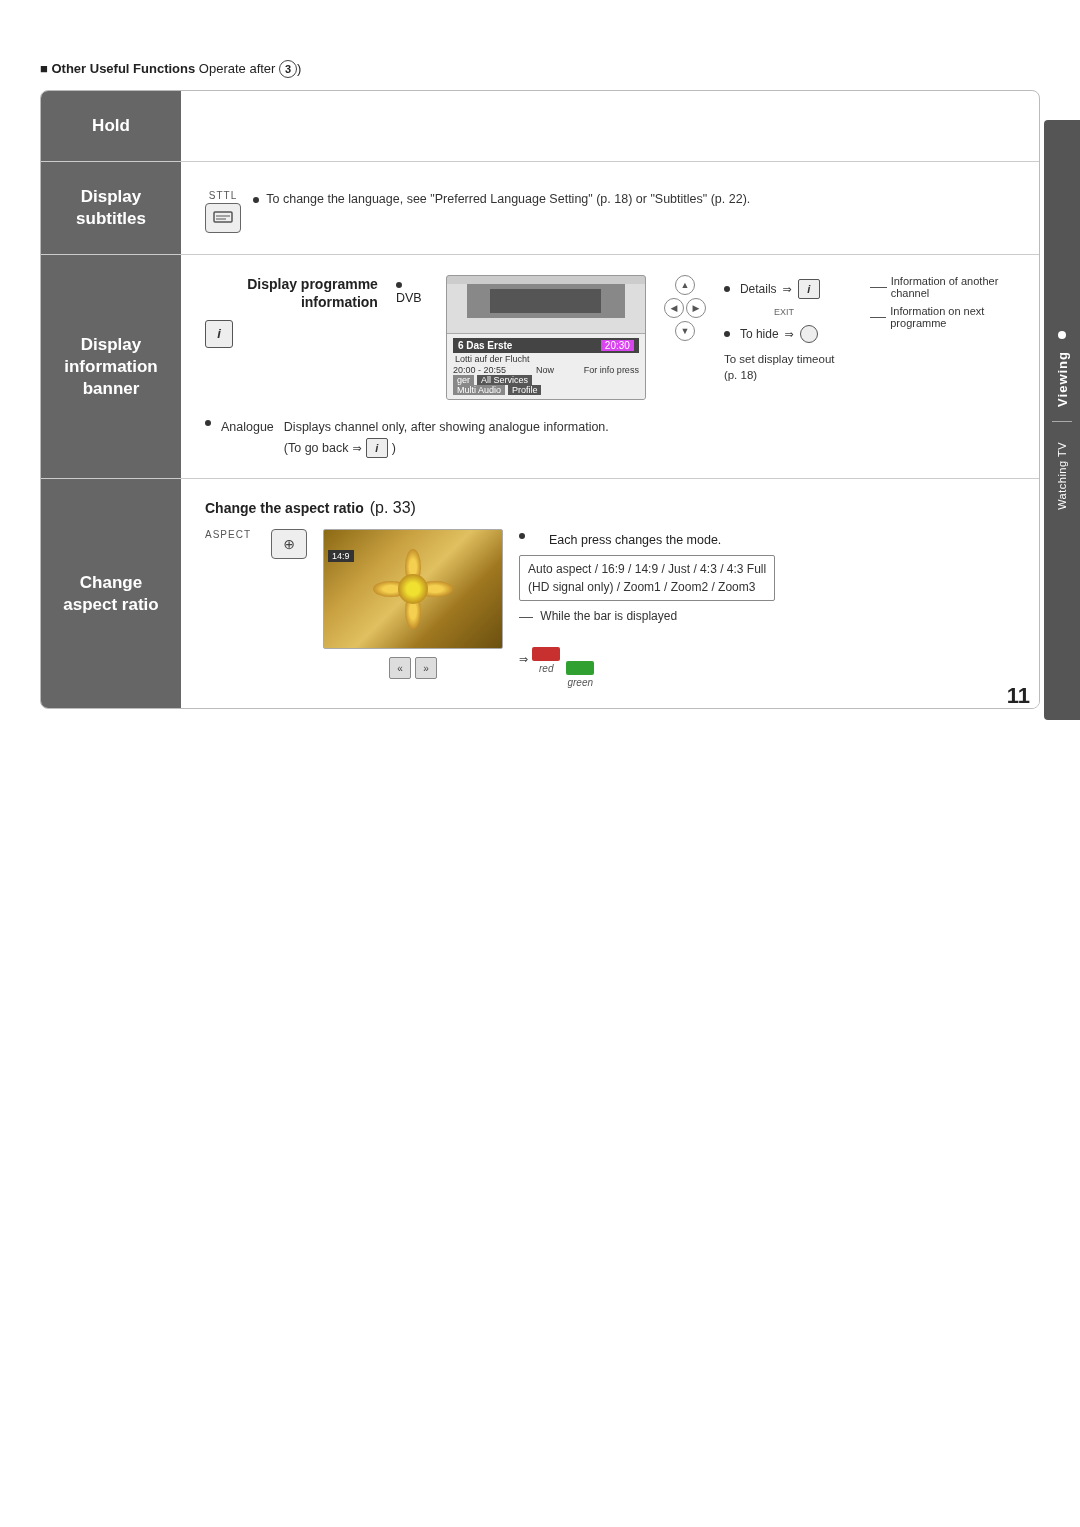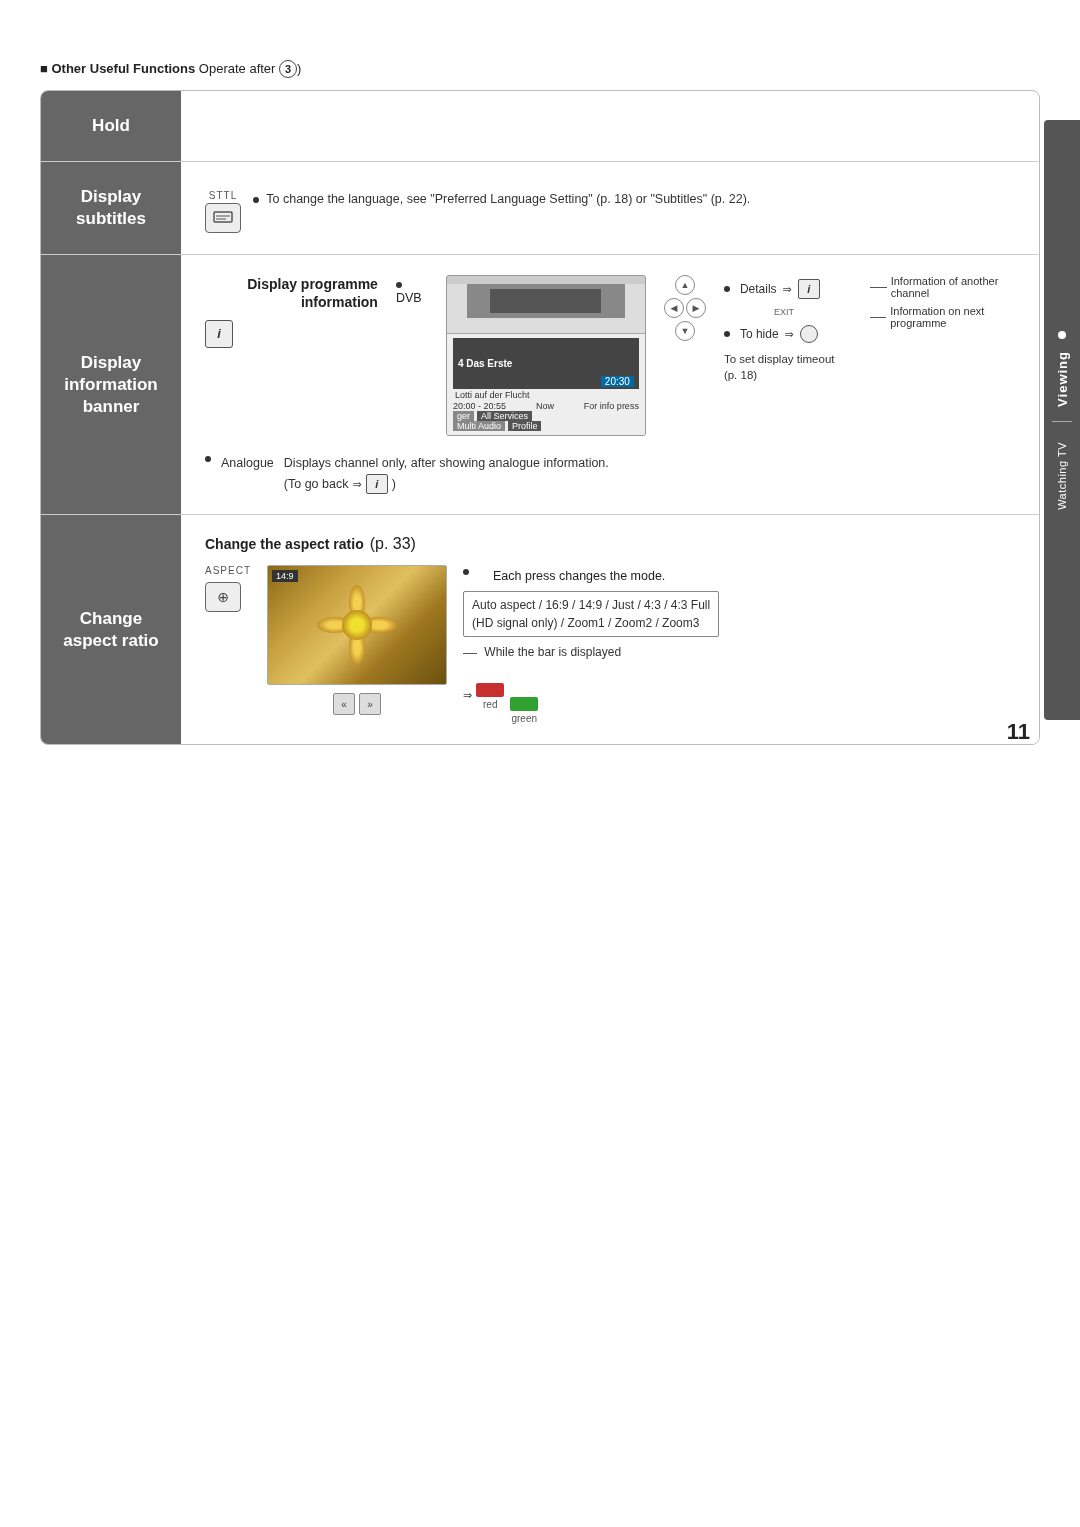--- a/index.html
+++ b/index.html
@@ -209,24 +209,23 @@
       justify-content: space-between;
       align-items: center;
       padding: 2px 5px;
     }
     .dvb-channel-name {
       font-weight: bold;
       font-size: 10px;
     }
     .dvb-time {
       font-size: 10px;
-      background: #0369a1;
+      background: #d946ef;
       color: #fff;
       padding: 0 4px;
-      margin-top: 36px;
     }
     .dvb-subtitle-row {
       font-size: 9px;
       color: #333;
       display: flex;
       justify-content: space-between;
     }
     .dvb-service-row {
       display: flex;
       gap: 3px;
@@ -323,22 +322,22 @@
       font-weight: bold;
       font-size: 14px;
     }
     .aspect-main-row {
       display: flex;
       gap: 16px;
       align-items: flex-start;
     }
     .aspect-left {
       display: flex;
-      flex-direction: column;
-      gap: 6px;
+      flex-direction: row;
+      gap: 20px;
     }
     .aspect-btn-label {
       font-size: 10px;
       color: #555;
       letter-spacing: 1px;
     }
     .aspect-btn {
       width: 36px;
       height: 30px;
       border: 1.5px solid #666;
@@ -361,21 +360,21 @@
       border: 1px solid #aaa;
       border-radius: 2px;
       position: relative;
       overflow: hidden;
       display: flex;
       align-items: center;
       justify-content: center;
     }
     .flower-img .ratio-tag {
       position: absolute;
-      top: 4px;
+      top: 20px;
       left: 4px;
       background: #333;
       color: #fff;
       font-size: 9px;
       padding: 1px 4px;
     }
     .nav-arrows-row {
       display: flex;
       align-items: center;
       gap: 4px;
@@ -421,20 +420,21 @@
       margin-top: 2px;
     }
     .color-btn {
       width: 28px;
       height: 14px;
       border-radius: 2px;
     }
     .color-label {
       font-size: 10px;
       color: #555;
+      font-style: italic;
     }
 
     
     .right-sidebar {
       position: absolute;
       right: 0;
       top: 60px;
       width: 36px;
       height: 520px;
       background: #555;
@@ -561,21 +561,21 @@
             <div style="display:flex; flex-direction:column; gap:4px;">
               <div class="dvb-panel">
                 <div class="dvb-panel-top">
 
                   <div style="background:#888; width:80%; height:34px; margin: 8px auto; display:flex; align-items:center; justify-content:center;">
                     <div style="background:#555; width:70%; height:24px;"></div>
                   </div>
                 </div>
                 <div class="dvb-panel-bottom">
                   <div class="dvb-bar-row">
-                    <span class="dvb-channel-name">4 Das Erste</span>
+                    <span class="dvb-channel-name">6 Das Erste</span>
                     <span class="dvb-time">20:30</span>
                   </div>
                   <div style="font-size:9px; color:#333; padding:1px 2px;">Lotti auf der Flucht</div>
                   <div class="dvb-subtitle-row">
                     <span>20:00 - 20:55</span>
                     <span>Now</span>
                     <span>For info press</span>
                   </div>
                   <div class="dvb-service-row">
                     <span class="dvb-service-badge">ger</span>

